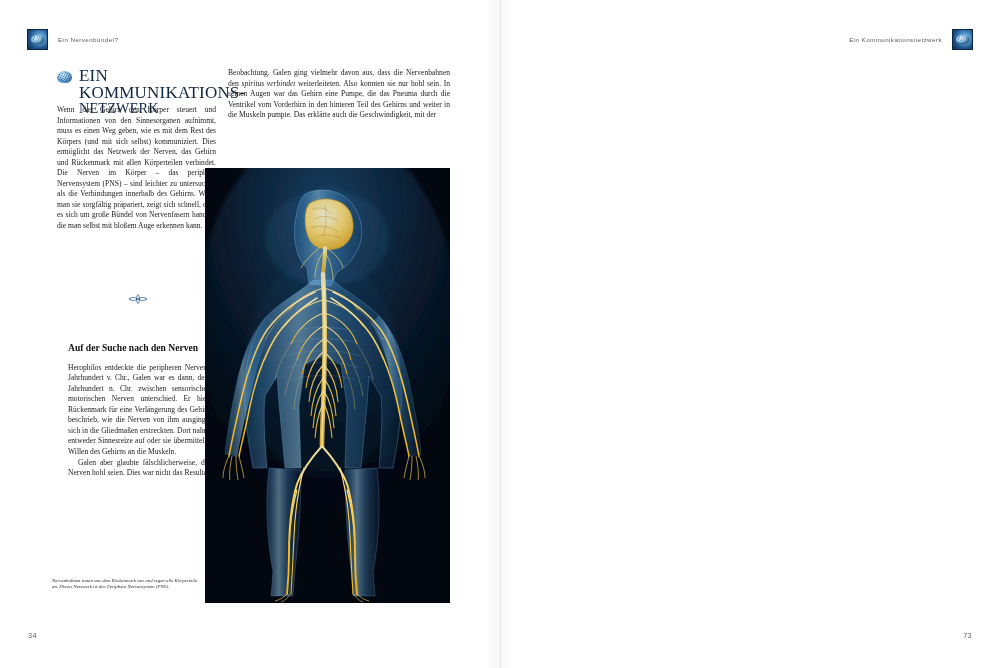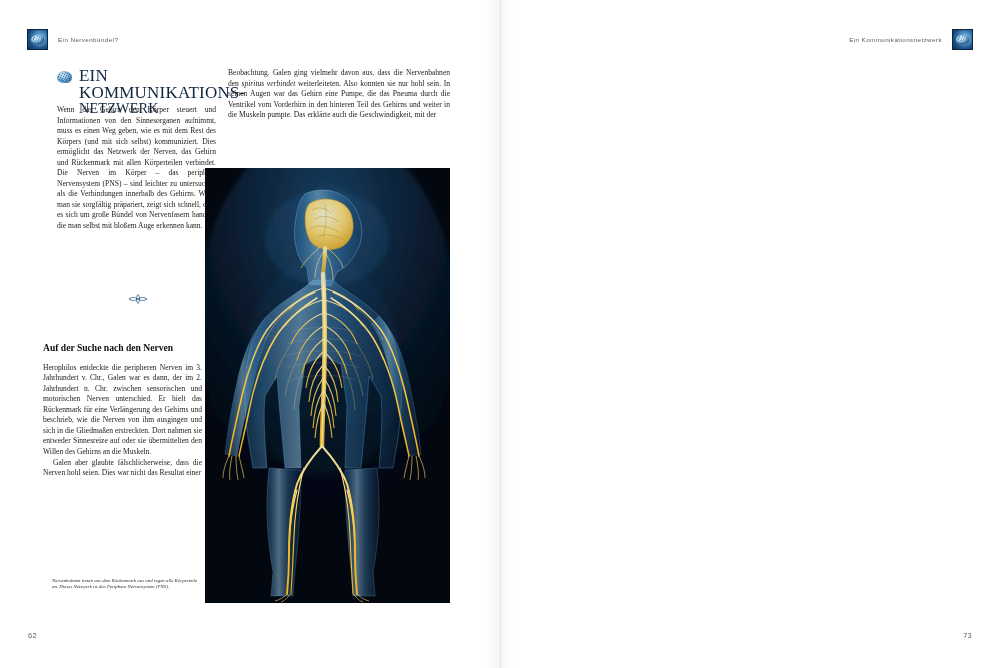--- a/index.html
+++ b/index.html
@@ -212,21 +212,21 @@
       <svg viewBox="0 0 52 26" width="26" height="14" aria-hidden="true">
         <g fill="none" stroke="#1c4f7d" stroke-width="1.5">
           <path d="M26 4 C30 8 30 18 26 22 C22 18 22 8 26 4 Z"></path>
           <path d="M8 13 C13 9 21 9 25 13 C21 17 13 17 8 13 Z"></path>
           <path d="M44 13 C39 9 31 9 27 13 C31 17 39 17 44 13 Z"></path>
         </g>
         <circle cx="26" cy="13" r="1.6" fill="#1c4f7d"></circle>
       </svg>
     </div>
 
-    <div class="col" style="left:43px; top:342px; width:159px;">
+    <div class="col" style="left:68px; top:342px; width:159px;">
       <h2 class="subhead">Auf der Suche nach den Nerven</h2>
       <p>Herophilos entdeckte die peripheren Nerven im 3. Jahrhundert v. Chr., Galen war es dann, der im 2. Jahrhundert n. Chr. zwischen sensorischen und motorischen Nerven unterschied. Er hielt das Rückenmark für eine Verlängerung des Gehirns und beschrieb, wie die Nerven von ihm ausgingen und sich in die Gliedmaßen erstreckten. Dort nahmen sie entweder Sinnesreize auf oder sie übermittelten den Willen des Gehirns an die Muskeln.</p>
       <p>Galen aber glaubte fälschlicherweise, dass die Nerven hohl seien. Dies war nicht das Resultat einer</p>
     </div>
 
     <div class="figcaption">Nervenbahnen treten aus dem Rückenmark aus und regen alle Körperteile an. Dieses Netzwerk ist das Periphere Nervensystem (PNS).</div>
 
     <div class="col" style="left:228px; top:68px; width:222px;">
       <p>Beobachtung. Galen ging vielmehr davon aus, dass die Nervenbahnen den <span class="it">spiritus verbindet</span> weiterleiteten. Also konnten sie nur hohl sein. In seinen Augen war das Gehirn eine Pumpe, die das Pneuma durch die Ventrikel vom Vorderhirn in den hinteren Teil des Gehirns und weiter in die Muskeln pumpte. Das erklärte auch die Geschwindigkeit, mit der</p>
     </div>
@@ -378,21 +378,21 @@
           <path d="M146 192 C152 204 156 216 158 228"></path>
           <path d="M97 206 C92 218 90 230 89 242"></path>
           <path d="M142 206 C147 218 149 230 150 242"></path>
         </g>
 
         <ellipse cx="122" cy="70" rx="62" ry="48" fill="#4b9ad6" opacity="0.10" filter="url(#soft)"></ellipse>
         <ellipse cx="118" cy="200" rx="78" ry="110" fill="#2a6ba3" opacity="0.08" filter="url(#soft)"></ellipse>
       </svg>
     </div>
 
-    <div class="folio folio-left">62</div>
+    <div class="folio folio-left">34</div>
   </div>
 
   <div class="page page-right">
 
     <div class="runhead runhead-right">
       <span>Ein Kommunikationsnetzwerk</span>
       <span class="brain-badge"></span>
     </div>
 
     <div class="folio folio-right">73</div>

